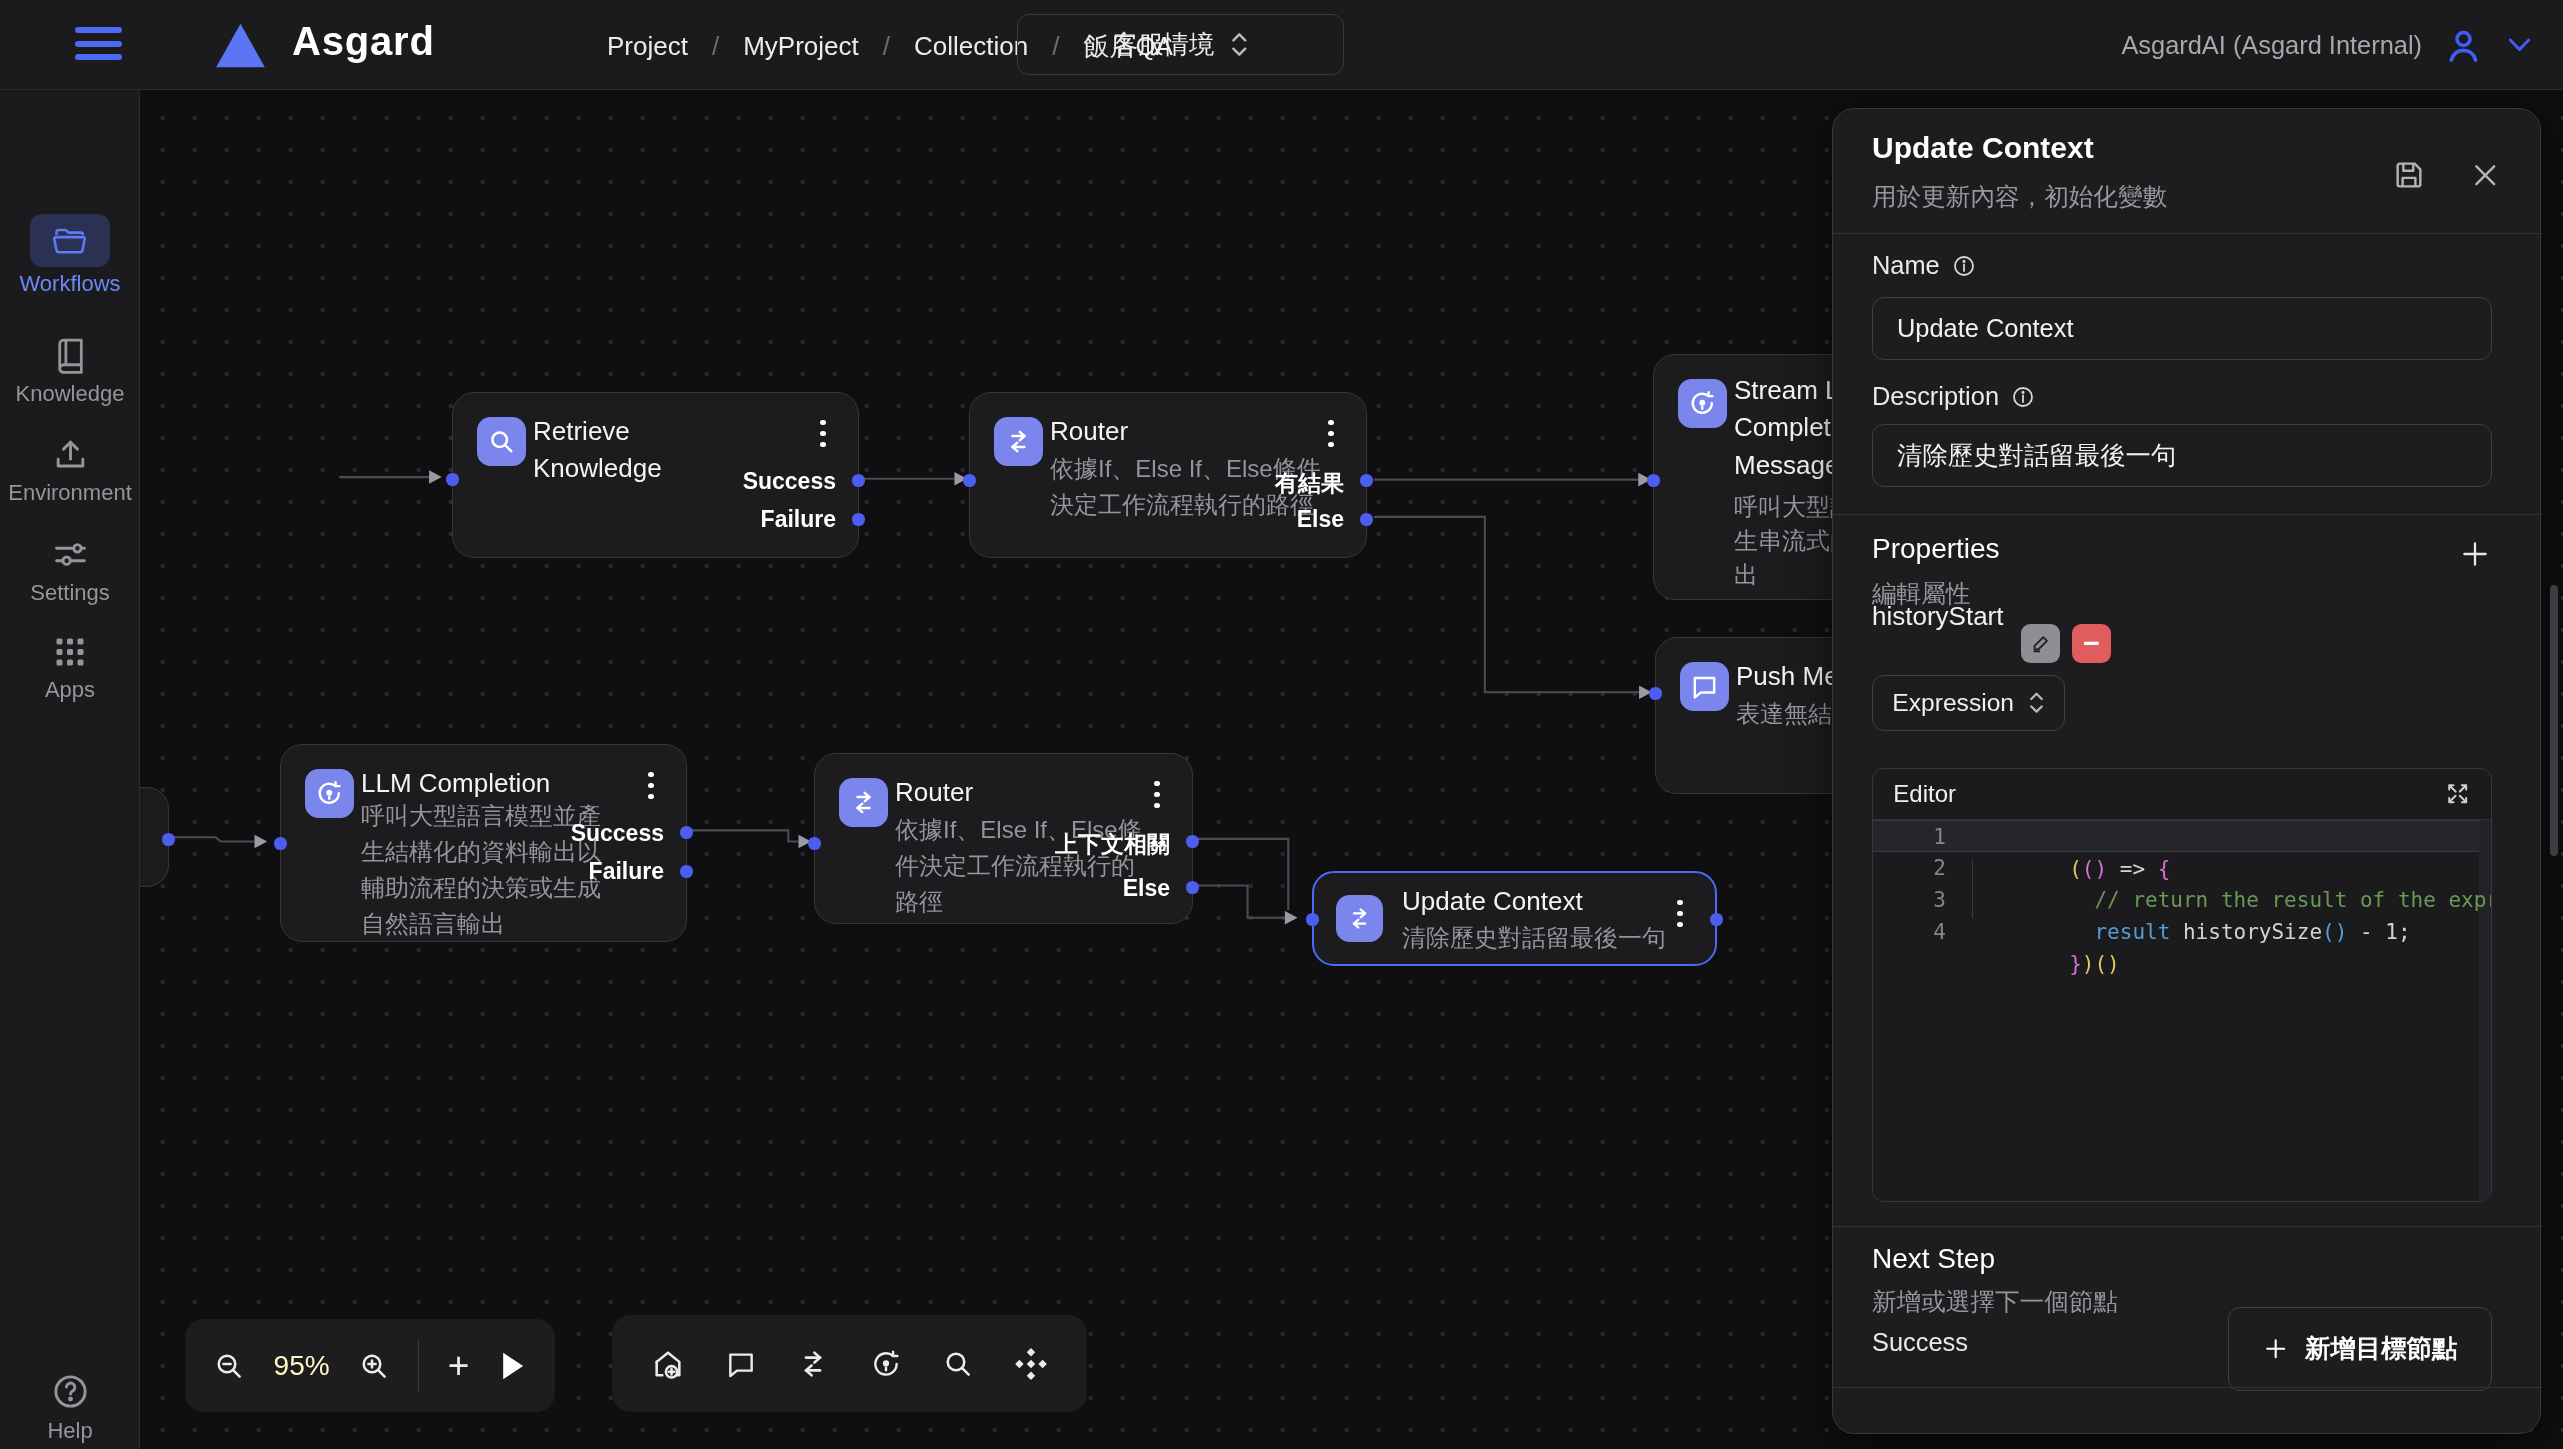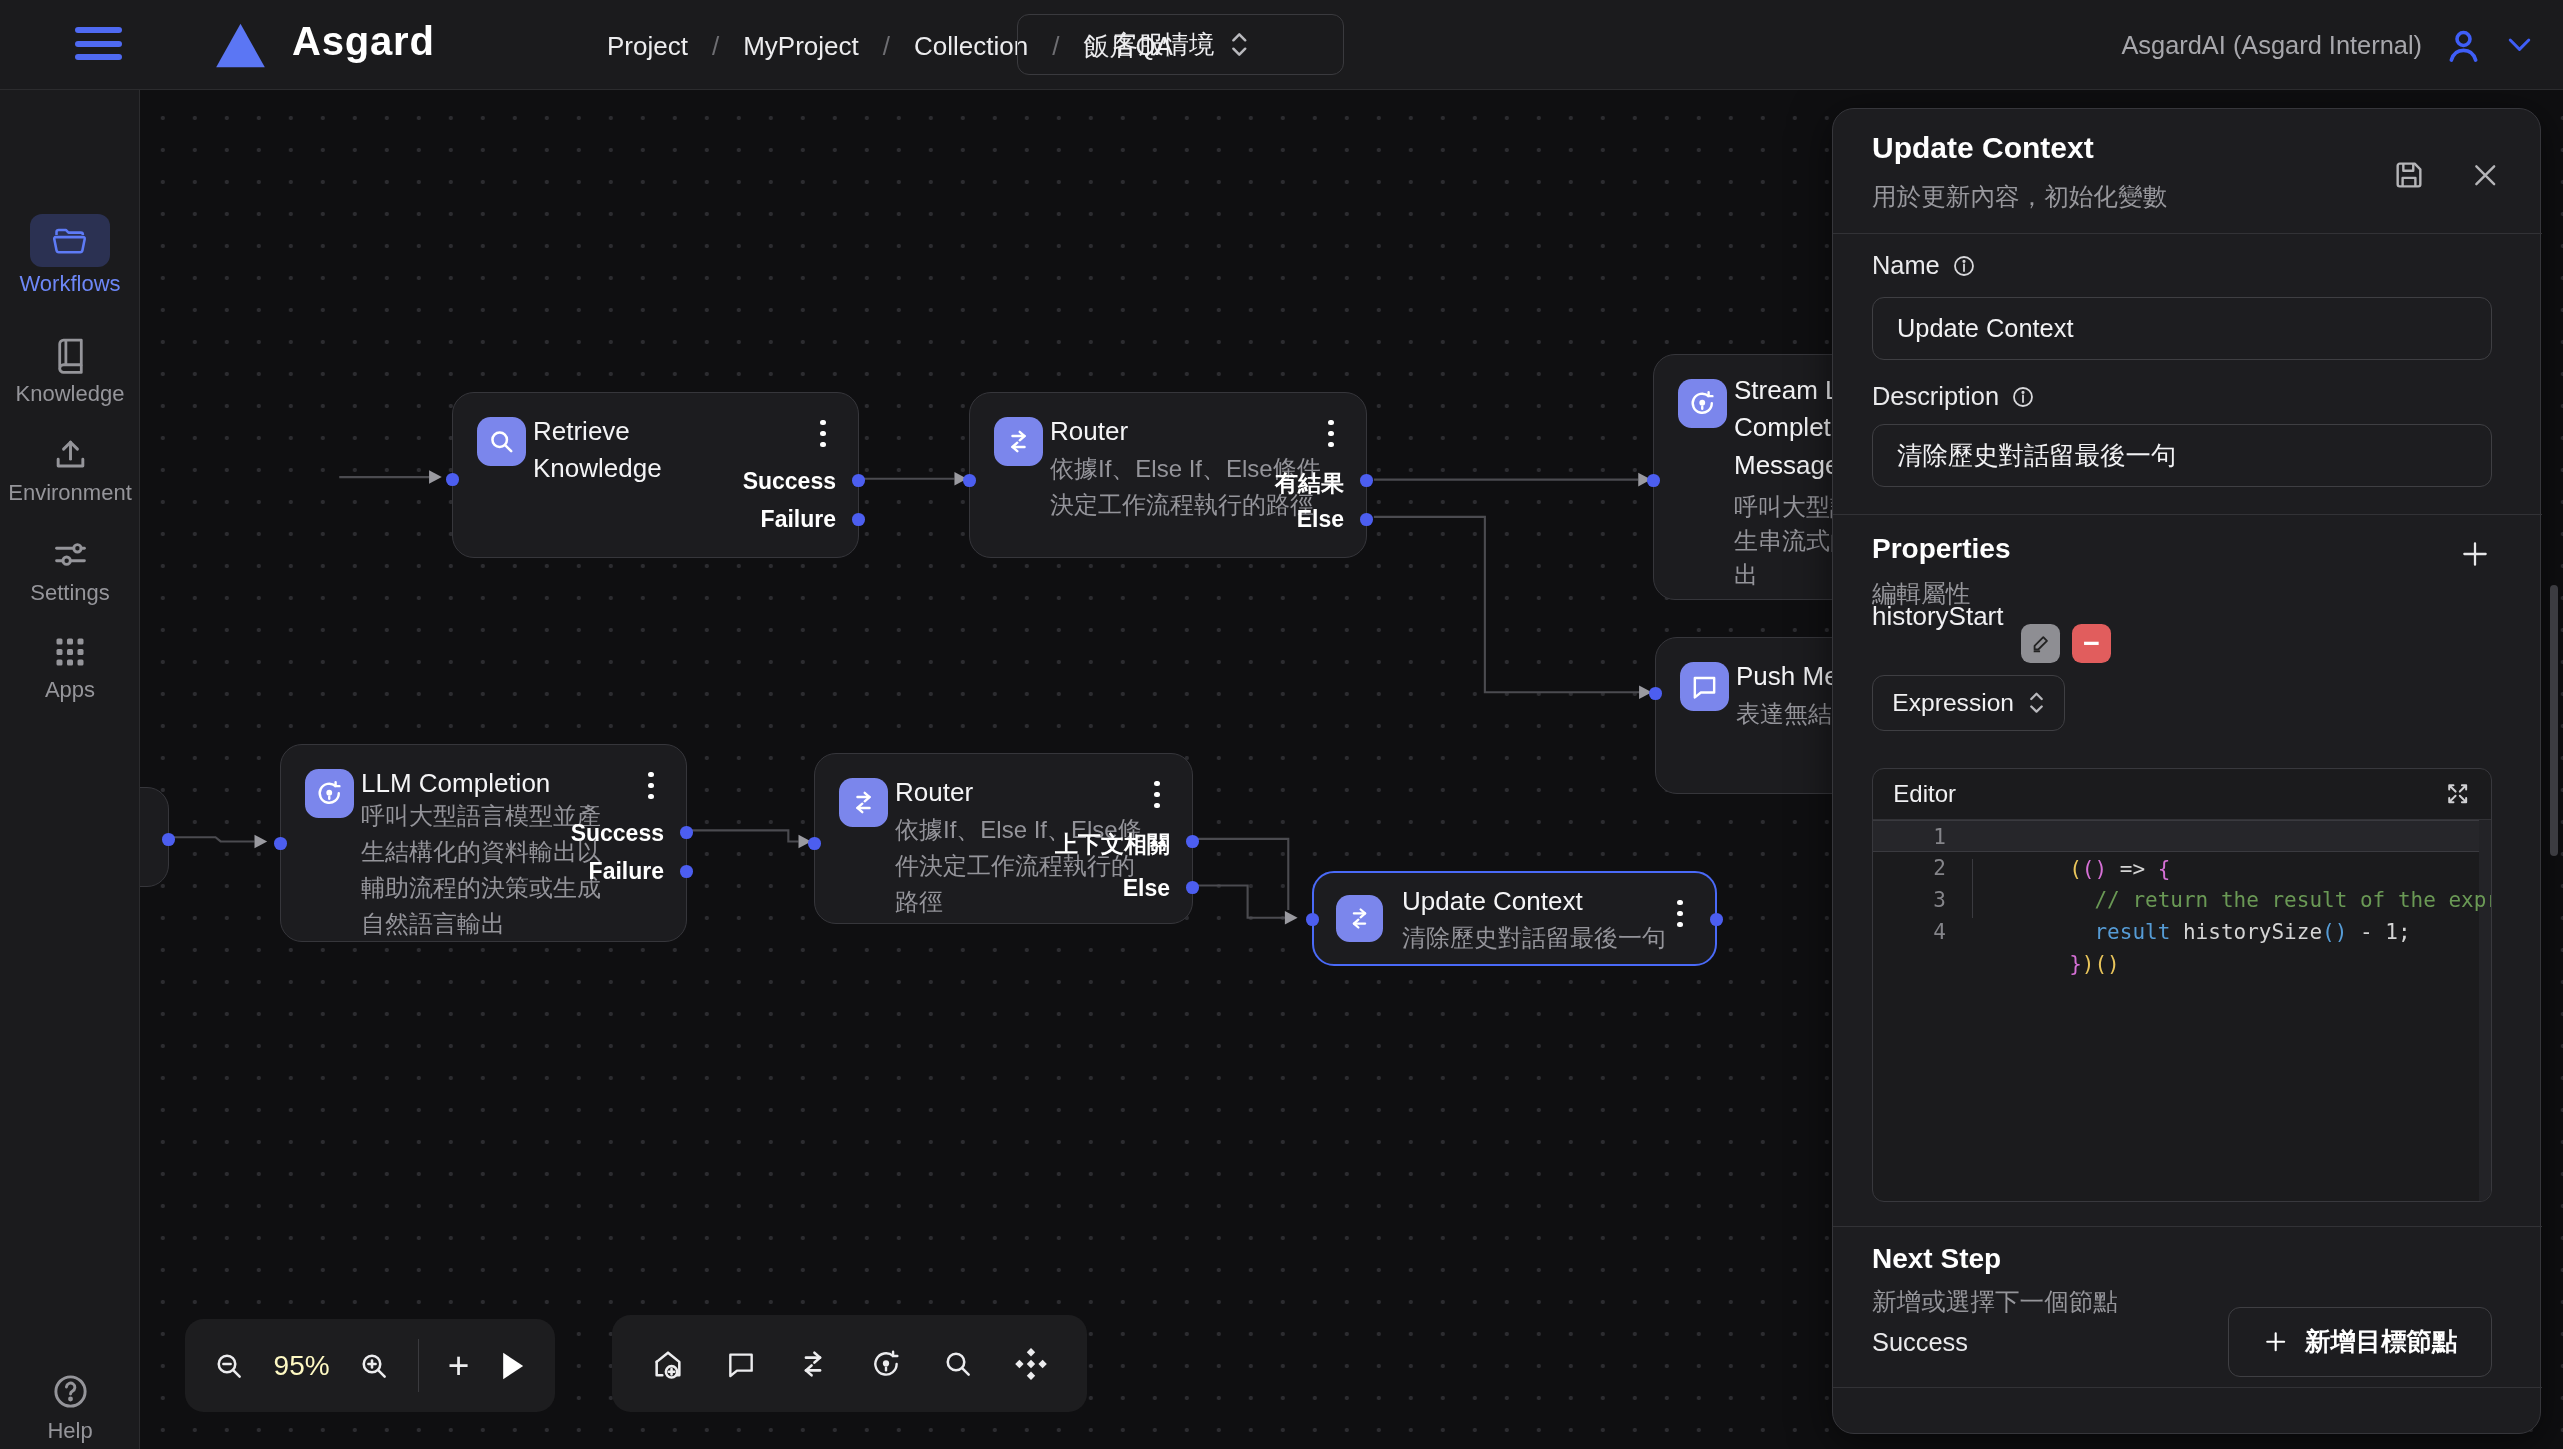--- a/index.html
+++ b/index.html
@@ -61,21 +61,21 @@
   
   .panel { position:absolute; left:1832px; top:108px; width:709px; height:1326px; background:#1d1d20;
     border:0.8px solid #36363b; border-radius:22px; z-index:10; box-shadow:0 8.5px 42px rgba(0,0,0,.55); }
   .panel .hdr-title { position:absolute; left:39px; top:22px; font-size:30px; font-weight:bold; color:#fff; }
   .panel .hdr-sub { position:absolute; left:39px; top:71px; font-size:24.6px; color:#98989d; }
   .icon-btn { position:absolute; color:#b5b5b8; cursor:pointer; }
   .hline { position:absolute; left:0; width:709px; height:0.8px; background:#323236; }
   .fld-label { position:absolute; left:39px; font-size:25.4px; color:#eaeaec; display:flex; gap:12px; align-items:center; }
   .input { position:absolute; left:39px; width:620px; height:63px; border:1.3px solid #3f3f43; border-radius:12px;
     font-size:25.4px; color:#f2f2f4; display:flex; align-items:center; padding-left:24px; cursor:text; }
-  .sec-title { position:absolute; left:39px; font-size:28px; font-weight:bold; color:#fff; }
+  .sec-title { position:absolute; left:39px; font-size:28px; font-weight:normal; color:#fff; }
   .sec-sub { position:absolute; left:39px; font-size:24.6px; color:#96969b; }
   .prop-name { position:absolute; left:39px; font-size:26px; color:#f0f0f2; }
   .sq-btn { position:absolute; width:39px; height:39px; border-radius:9.3px; display:flex; align-items:center; justify-content:center; cursor:pointer; }
   .edit-btn { background:#8e8e93; color:#1c1c1e; }
   .minus-btn { background:#e15d5d; color:#fff; font-size:29px; font-weight:bold; }
   .select { position:absolute; left:39px; width:193px; height:56px; border:1.3px solid #3f3f43; border-radius:12px;
     display:flex; align-items:center; justify-content:center; gap:13.6px; font-size:24.6px; color:#f0f0f2; cursor:pointer; }
 
   .editor { position:absolute; left:39px; top:659px; width:620px; height:434px; border:1.3px solid #38383d;
     border-radius:12px; overflow:hidden; background:#1b1b1d; }
@@ -84,21 +84,21 @@
   .editor-hdr .et { font-size:24px; color:#f0f0f2; }
   .code { position:relative; height:382px; font-family:"DejaVu Sans Mono", monospace; font-size:21px;
     border-right:12px solid #232327; }
   .cline { position:relative; height:32px; line-height:32px; white-space:pre; padding-left:95px; }
   .cline.current { background:#26262a; border-top:0.8px solid #3a3a3f; border-bottom:0.8px solid #3a3a3f; }
   .lnum { position:absolute; left:0; top:0; width:73px; text-align:right; color:#85858a; }
   .tok-y { color:#e9c55b; } .tok-p { color:#d670d6; } .tok-w { color:#d4d4d4; }
   .tok-g { color:#6a9955; } .tok-b { color:#569cd6; }
   .indent-guide { position:absolute; left:99px; top:39px; width:0.8px; height:59px; background:#3a3a3f; }
 
-  .nxt-btn { position:absolute; left:395px; top:1198px; width:264px; height:70px; border:1.3px solid #3f3f43;
+  .nxt-btn { position:absolute; left:395px; top:1198px; width:264px; height:84px; border:1.3px solid #3f3f43;
     border-radius:12px; display:flex; align-items:center; justify-content:center; gap:17px;
     font-size:25.4px; font-weight:bold; color:#fff; cursor:pointer; }
   .page-scroll { position:absolute; right:5.1px; top:585px; width:7.6px; height:271px; border-radius:4.2px; background:#3c3c41; z-index:30; }
 </style>
 </head>
 <body>
 
 <header class="topbar">
   <span class="hamburger">
       <i></i>

